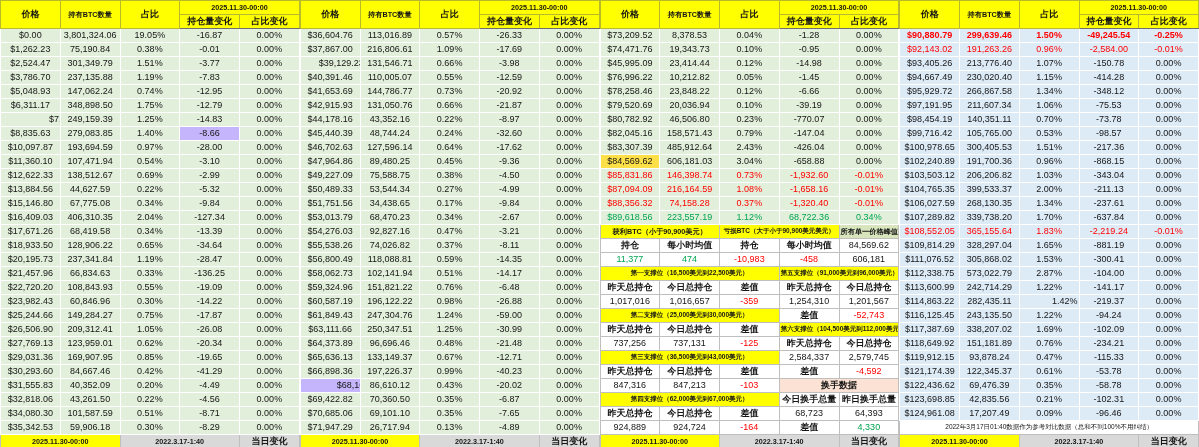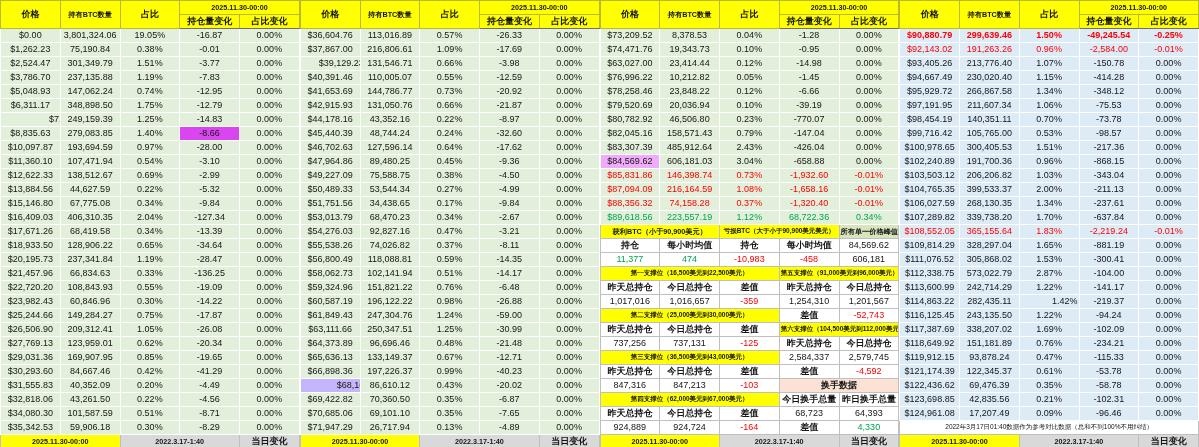--- a/index.html
+++ b/index.html
@@ -92,21 +92,21 @@
           <td class="b" style="background: rgb(226, 239, 218); padding-left: 48px;">$7,573.40</td>
           <td class="b" style="background: rgb(226, 239, 218);">249,159.39</td>
           <td class="b" style="background: rgb(226, 239, 218);">1.25%</td>
           <td class="b" style="background: rgb(226, 239, 218);">-14.83</td>
           <td class="b" style="background: rgb(226, 239, 218);">0.00%</td>
         </tr>
         <tr>
           <td class="b" style="background: rgb(226, 239, 218);">$8,835.63</td>
           <td class="b" style="background: rgb(226, 239, 218);">279,083.85</td>
           <td class="b" style="background: rgb(226, 239, 218);">1.40%</td>
-          <td class="b" style="background: #d946ef;">-8.66</td>
+          <td class="b" style="background: #c4b5fd;">-8.66</td>
           <td class="b" style="background: rgb(226, 239, 218);">0.00%</td>
         </tr>
         <tr>
           <td class="b" style="background: rgb(226, 239, 218);">$10,097.87</td>
           <td class="b" style="background: rgb(226, 239, 218);">193,694.59</td>
           <td class="b" style="background: rgb(226, 239, 218);">0.97%</td>
           <td class="b" style="background: rgb(226, 239, 218);">-28.00</td>
           <td class="b" style="background: rgb(226, 239, 218);">0.00%</td>
         </tr>
         <tr>
@@ -498,21 +498,21 @@
           <td class="b" style="background: rgb(226, 239, 218);">0.00%</td>
         </tr>
         <tr>
           <td class="b" style="background: rgb(226, 239, 218); margin-top: 40px;">$74,471.76</td>
           <td class="b" style="background: rgb(226, 239, 218);">19,343.73</td>
           <td class="b" style="background: rgb(226, 239, 218);">0.10%</td>
           <td class="b" style="background: rgb(226, 239, 218);">-0.95</td>
           <td class="b" style="background: rgb(226, 239, 218);">0.00%</td>
         </tr>
         <tr>
-          <td class="b" style="background: rgb(226, 239, 218);">$63,027.00</td>
+          <td class="b" style="background: rgb(226, 239, 218);">$45,995.09</td>
           <td class="b" style="background: rgb(226, 239, 218);">23,414.44</td>
           <td class="b" style="background: rgb(226, 239, 218);">0.12%</td>
           <td class="b" style="background: rgb(226, 239, 218);">-14.98</td>
           <td class="b" style="background: rgb(226, 239, 218);">0.00%</td>
         </tr>
         <tr>
           <td class="b" style="background: rgb(226, 239, 218);">$76,996.22</td>
           <td class="b" style="background: rgb(226, 239, 218);">10,212.82</td>
           <td class="b" style="background: rgb(226, 239, 218);">0.05%</td>
           <td class="b" style="background: rgb(226, 239, 218);">-1.45</td>
@@ -547,21 +547,21 @@
           <td class="b" style="background: rgb(226, 239, 218);">0.00%</td>
         </tr>
         <tr>
           <td class="b" style="background: rgb(226, 239, 218);">$83,307.39</td>
           <td class="b" style="background: rgb(226, 239, 218);">485,912.64</td>
           <td class="b" style="background: rgb(226, 239, 218);">2.43%</td>
           <td class="b" style="background: rgb(226, 239, 218);">-426.04</td>
           <td class="b" style="background: rgb(226, 239, 218);">0.00%</td>
         </tr>
         <tr>
-          <td class="b" style="background: #f0abfc; text-align: center;">$84,569.62</td>
+          <td class="b" style="background: #fde047; text-align: center;">$84,569.62</td>
           <td class="b" style="background: rgb(226, 239, 218);">606,181.03</td>
           <td class="b" style="background: rgb(226, 239, 218);">3.04%</td>
           <td class="b" style="background: rgb(226, 239, 218);">-658.88</td>
           <td class="b" style="background: rgb(226, 239, 218);">0.00%</td>
         </tr>
         <tr>
           <td class="b tc-r" style="background: rgb(226, 239, 218);">$85,831.86</td>
           <td class="b tc-r" style="background: rgb(226, 239, 218);">146,398.74</td>
           <td class="b tc-r" style="background: rgb(226, 239, 218);">0.73%</td>
           <td class="b tc-r" style="background: rgb(226, 239, 218);">-1,932.60</td>

